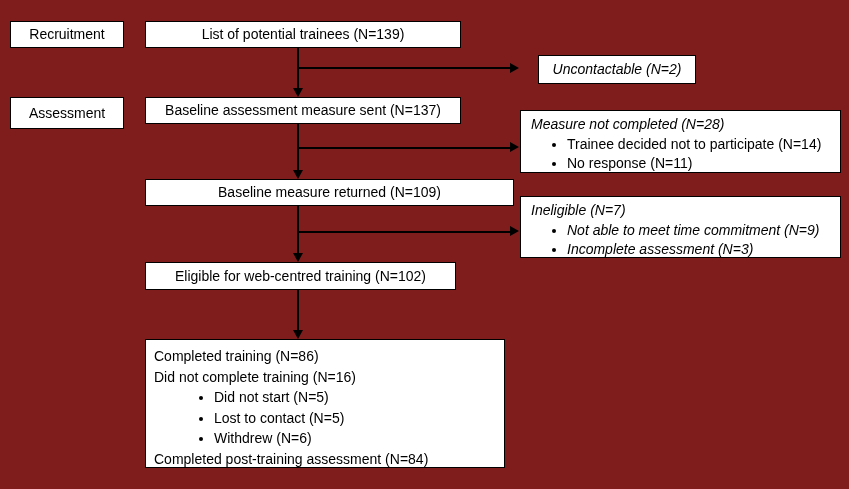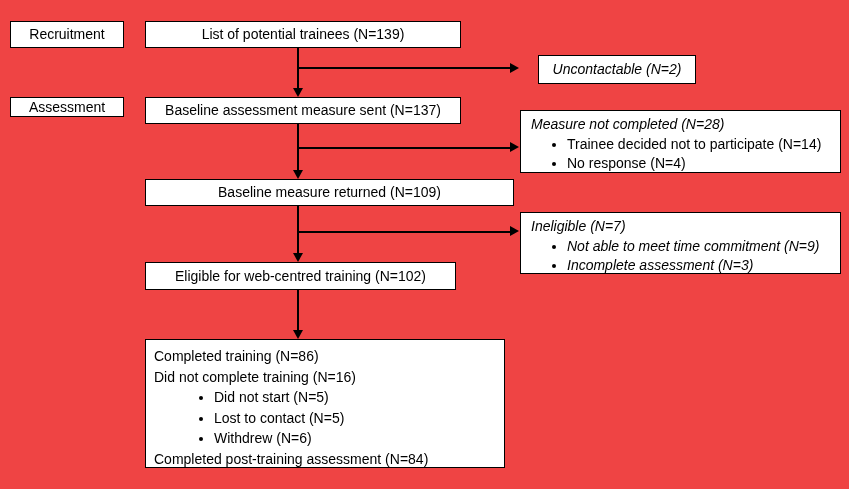--- a/index.html
+++ b/index.html
@@ -1,20 +1,20 @@
 <!DOCTYPE html>
 <html><head>
 <meta charset="utf-8">
 <style>
   * { margin:0; padding:0; box-sizing:border-box; }
   html,body { background:#ffffff; }
   body { font-family:"Liberation Sans", sans-serif; color:#000; }
   .canvas {
     position:relative; width:849px; height:489px;
-    background:#ef4444; overflow:hidden; font-size:14px;
+    background:#7f1d1d; overflow:hidden; font-size:14px;
   }
   .box {
     position:absolute; border:1px solid #000; background:#fff;
     line-height:1.35;
   }
   .center {
     display:flex; align-items:center; justify-content:center; text-align:center;
   }
   .side-box .side-title { font-style:italic; padding:4px 8px 0 10px; display:block; }
   .side-box ul { margin:1px 0 0 0; padding:0 6px 4px 46px; list-style:disc; }
@@ -36,21 +36,21 @@
   }
 </style>
 </head>
 <body>
 
 <div class="canvas">
 
   <div class="box center" style="left:10px; top:21px; width:114px; height:27px;">
     <span>Recruitment</span>
   </div>
-  <div class="box center" style="left:10px; top:97px; width:114px; height:20px;">
+  <div class="box center" style="left:10px; top:97px; width:114px; height:32px;">
     <span>Assessment</span>
   </div>
 
   <div class="box center" style="left:145px; top:21px; width:316px; height:27px;align-items:center;">
     <span>List of potential trainees (N=139)</span>
   </div>
 
   <div class="box center" style="left:145px; top:97px; width:316px; height:27px;">
     <span>Baseline assessment measure sent (N=137)</span>
   </div>
@@ -75,25 +75,25 @@
   </div>
 
   <div class="box center" style="left:520px; top:55px; width:158px; height:29px; font-style:italic;margin-left:18px;">
     <span>Uncontactable (N=2)</span>
   </div>
 
   <div class="box side-box" style="left:520px; top:110px; width:321px; height:63px;">
     <span class="side-title">Measure not completed (N=28)</span>
     <ul>
       <li>Trainee decided not to participate (N=14)</li>
-      <li>No response (N=4)</li>
+      <li>No response (N=11)</li>
     </ul>
   </div>
 
-  <div class="box side-box" style="left:520px; top:212px; width:321px; height:62px;">
+  <div class="box side-box" style="left:520px; top:196px; width:321px; height:62px;">
     <span class="side-title">Ineligible (N=7)</span>
     <ul class="italic-bullets">
       <li>Not able to meet time commitment (N=9)</li>
       <li>Incomplete assessment (N=3)</li>
     </ul>
   </div>
 
   <div class="vline" style="left:297px; top:48px; height:41px;"></div>
   <div class="ah-down" style="left:293px; top:88px;"></div>
   <div class="hline" style="left:298px; top:67px; width:212px;"></div>

